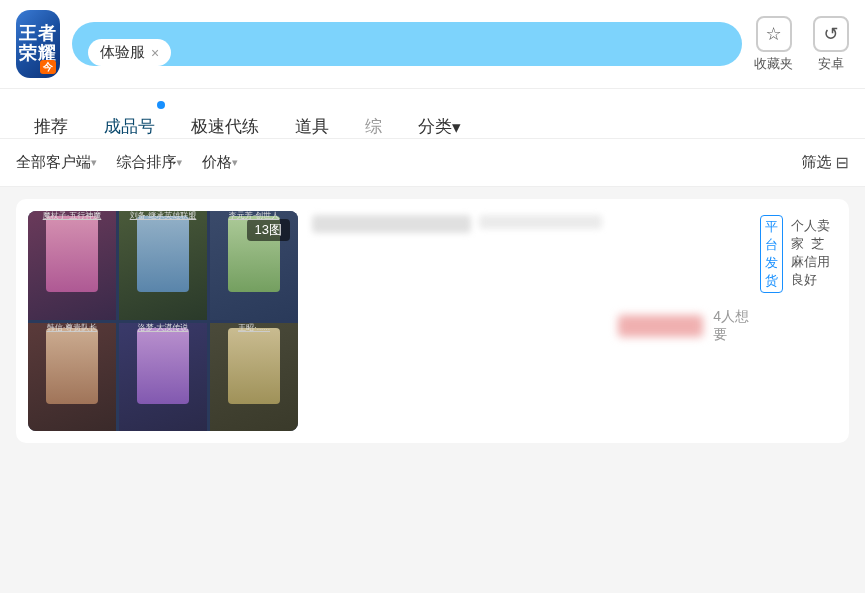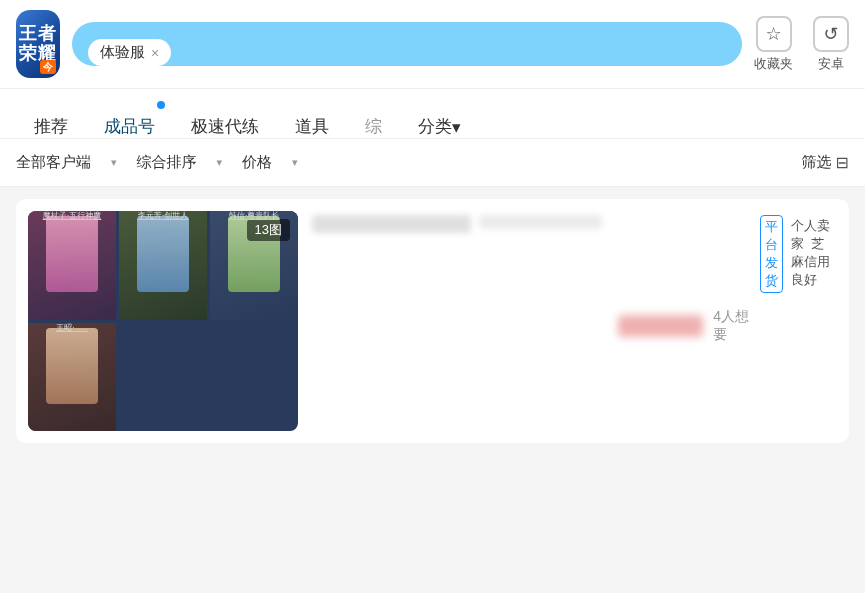--- a/index.html
+++ b/index.html
@@ -149,21 +149,21 @@
       align-items: center;
       padding: 0 16px;
       height: 48px;
       border-bottom: 1px solid #eee;
       gap: 0;
     }
     .filter-item {
       padding: 0 20px 0 0;
       display: flex;
       align-items: center;
-      gap: 20px;
+      gap: 0;
       font-size: 15px;
       color: #333;
       cursor: pointer;
     }
     .filter-item .chevron {
       font-size: 11px;
       color: #999;
     }
     .filter-right {
       margin-left: auto;
@@ -403,25 +403,33 @@
   <div class="product-card">
 
     <div class="product-image-wrap">
       <div class="char-grid">
         <div class="char-cell">
           <div class="char-figure"></div>
           <span class="char-name">魔杖子·五行神魔</span>
         </div>
         <div class="char-cell">
           <div class="char-figure"></div>
+          <span class="char-name">刘备·继承英雄联盟</span>
+        </div>
+        <div class="char-cell">
+          <div class="char-figure"></div>
           <span class="char-name">李元芳·创世人</span>
         </div>
         <div class="char-cell">
           <div class="char-figure"></div>
           <span class="char-name">韩信·尊贵队长</span>
+        </div>
+        <div class="char-cell">
+          <div class="char-figure"></div>
+          <span class="char-name">洛梦·大漠传说</span>
         </div>
         <div class="char-cell">
           <div class="char-figure"></div>
           <span class="char-name">王昭·......</span>
         </div>
       </div>
       <div class="image-badge">13图</div>
     </div>
 
     <div class="product-info">

